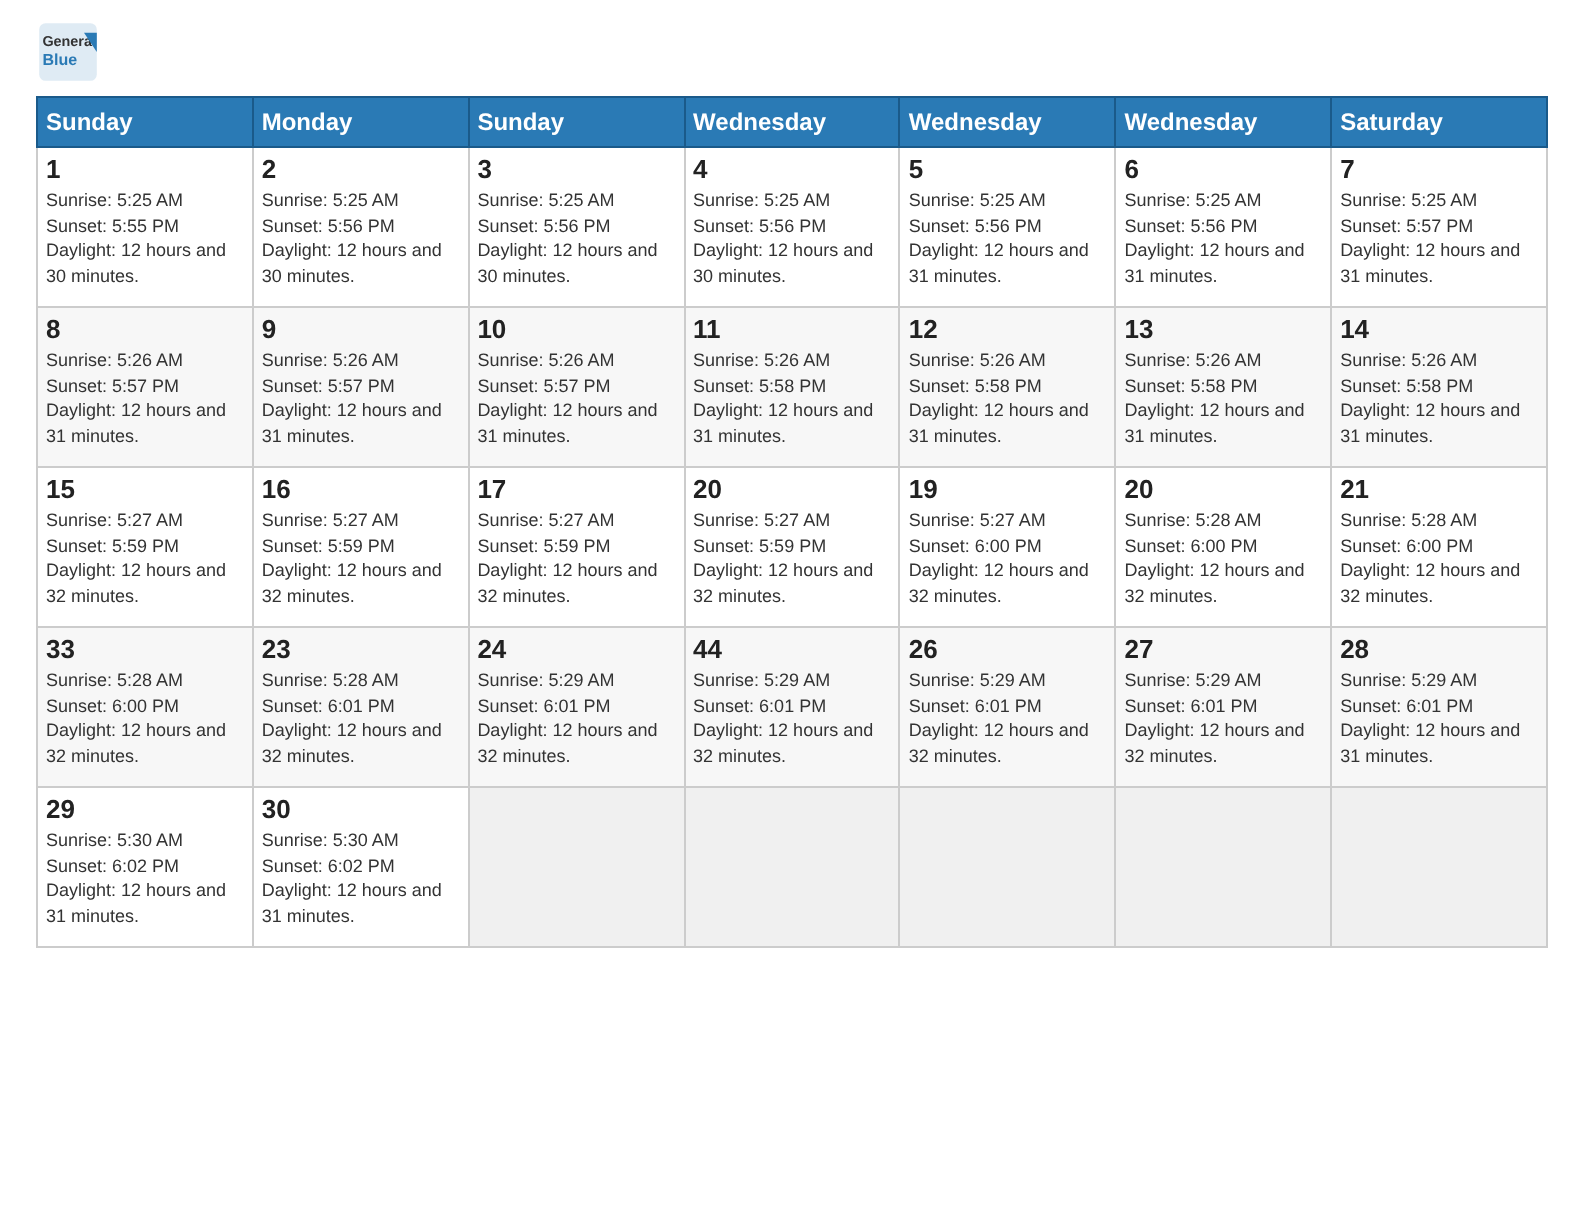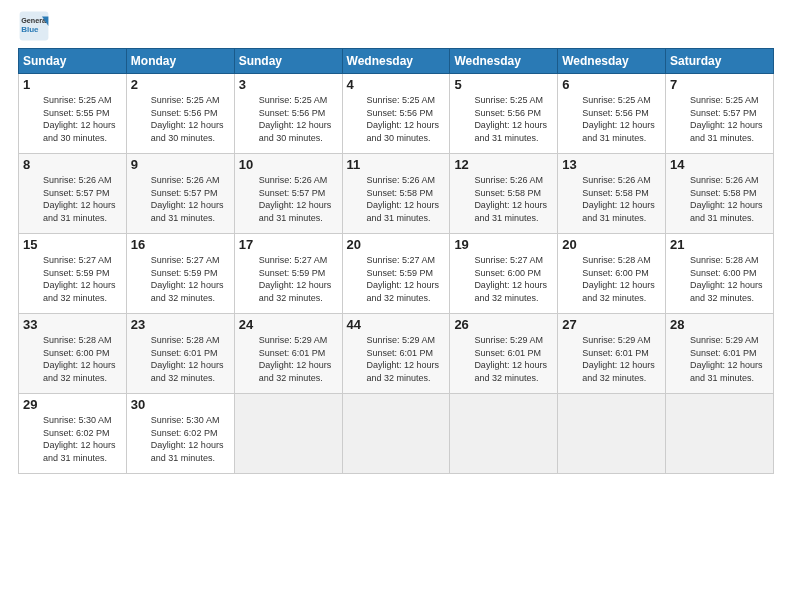--- a/index.html
+++ b/index.html
@@ -72,21 +72,20 @@
       font-size: 13px;
       font-weight: bold;
       color: #222;
       display: block;
       margin-bottom: 2px;
     }
     .day-info {
       font-size: 9px;
       color: #333;
       line-height: 1.4;
-      margin-left: 20px;
     }
     tr:nth-child(even) td:not(.empty) {
       background: #f7f7f7;
     }
   </style>
 </head>
 <body>
 
 <div class="page">
   <div class="header-row">

